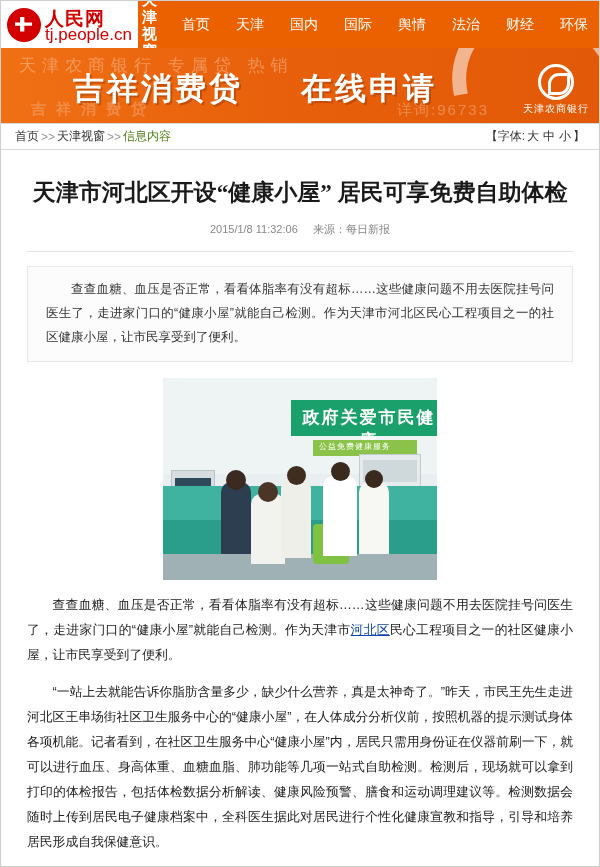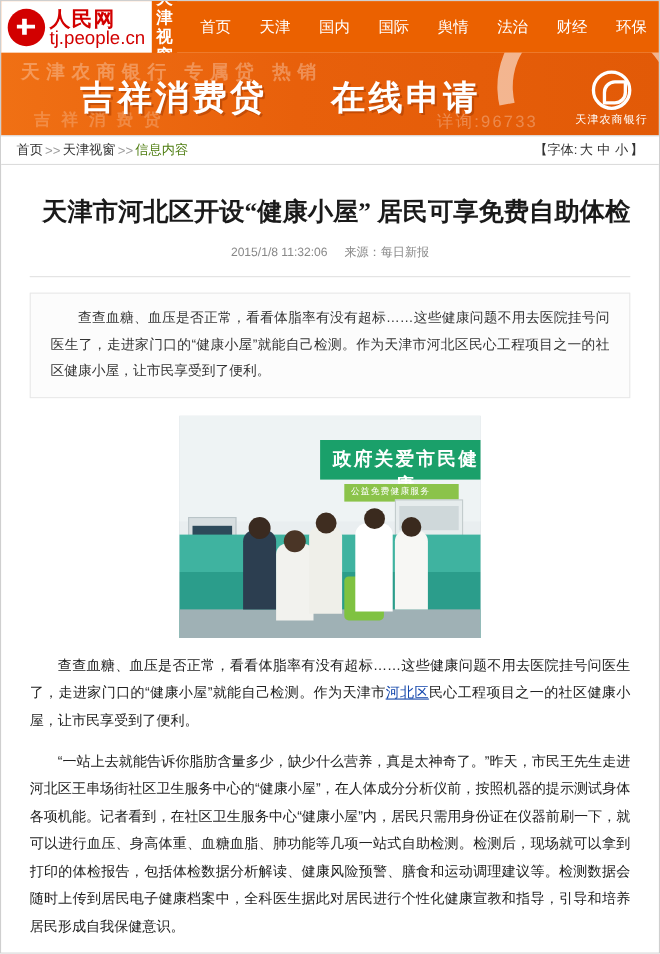--- a/index.html
+++ b/index.html
@@ -101,21 +101,21 @@
     position: relative;
     overflow: hidden;
     border-bottom: 1px solid #d9d9d9;
   }
   .banner .ghosttext {
     position: absolute;
     top: 6px; left: 18px;
     color: rgba(255,255,255,0.30);
     font-size: 17px;
     letter-spacing: 6px;
-    font-weight: bold;
+    font-weight: normal;
     white-space: nowrap;
   }
   .banner .ghosttext2 {
     position: absolute;
     bottom: 4px; left: 30px;
     color: rgba(255,255,255,0.22);
     font-size: 15px;
     letter-spacing: 10px;
     font-weight: bold;
     white-space: nowrap;
@@ -209,21 +209,21 @@
     text-align: right;
   }
   .fontsize .fs-link { color: #333; text-decoration: none; padding: 0 2px; }
 
   
   .article {
     padding: 16px 26px 0 26px;
   }
   h1.headline {
     margin: 10px 0 0;
-    text-align: right;
+    text-align: center;
     font-size: 23px;
     line-height: 34px;
     color: #1a1a1a;
     font-weight: bold;
     font-family: "Liberation Serif", serif;
   }
   .meta {
     text-align: center;
     font-size: 11px;
     color: #888;

